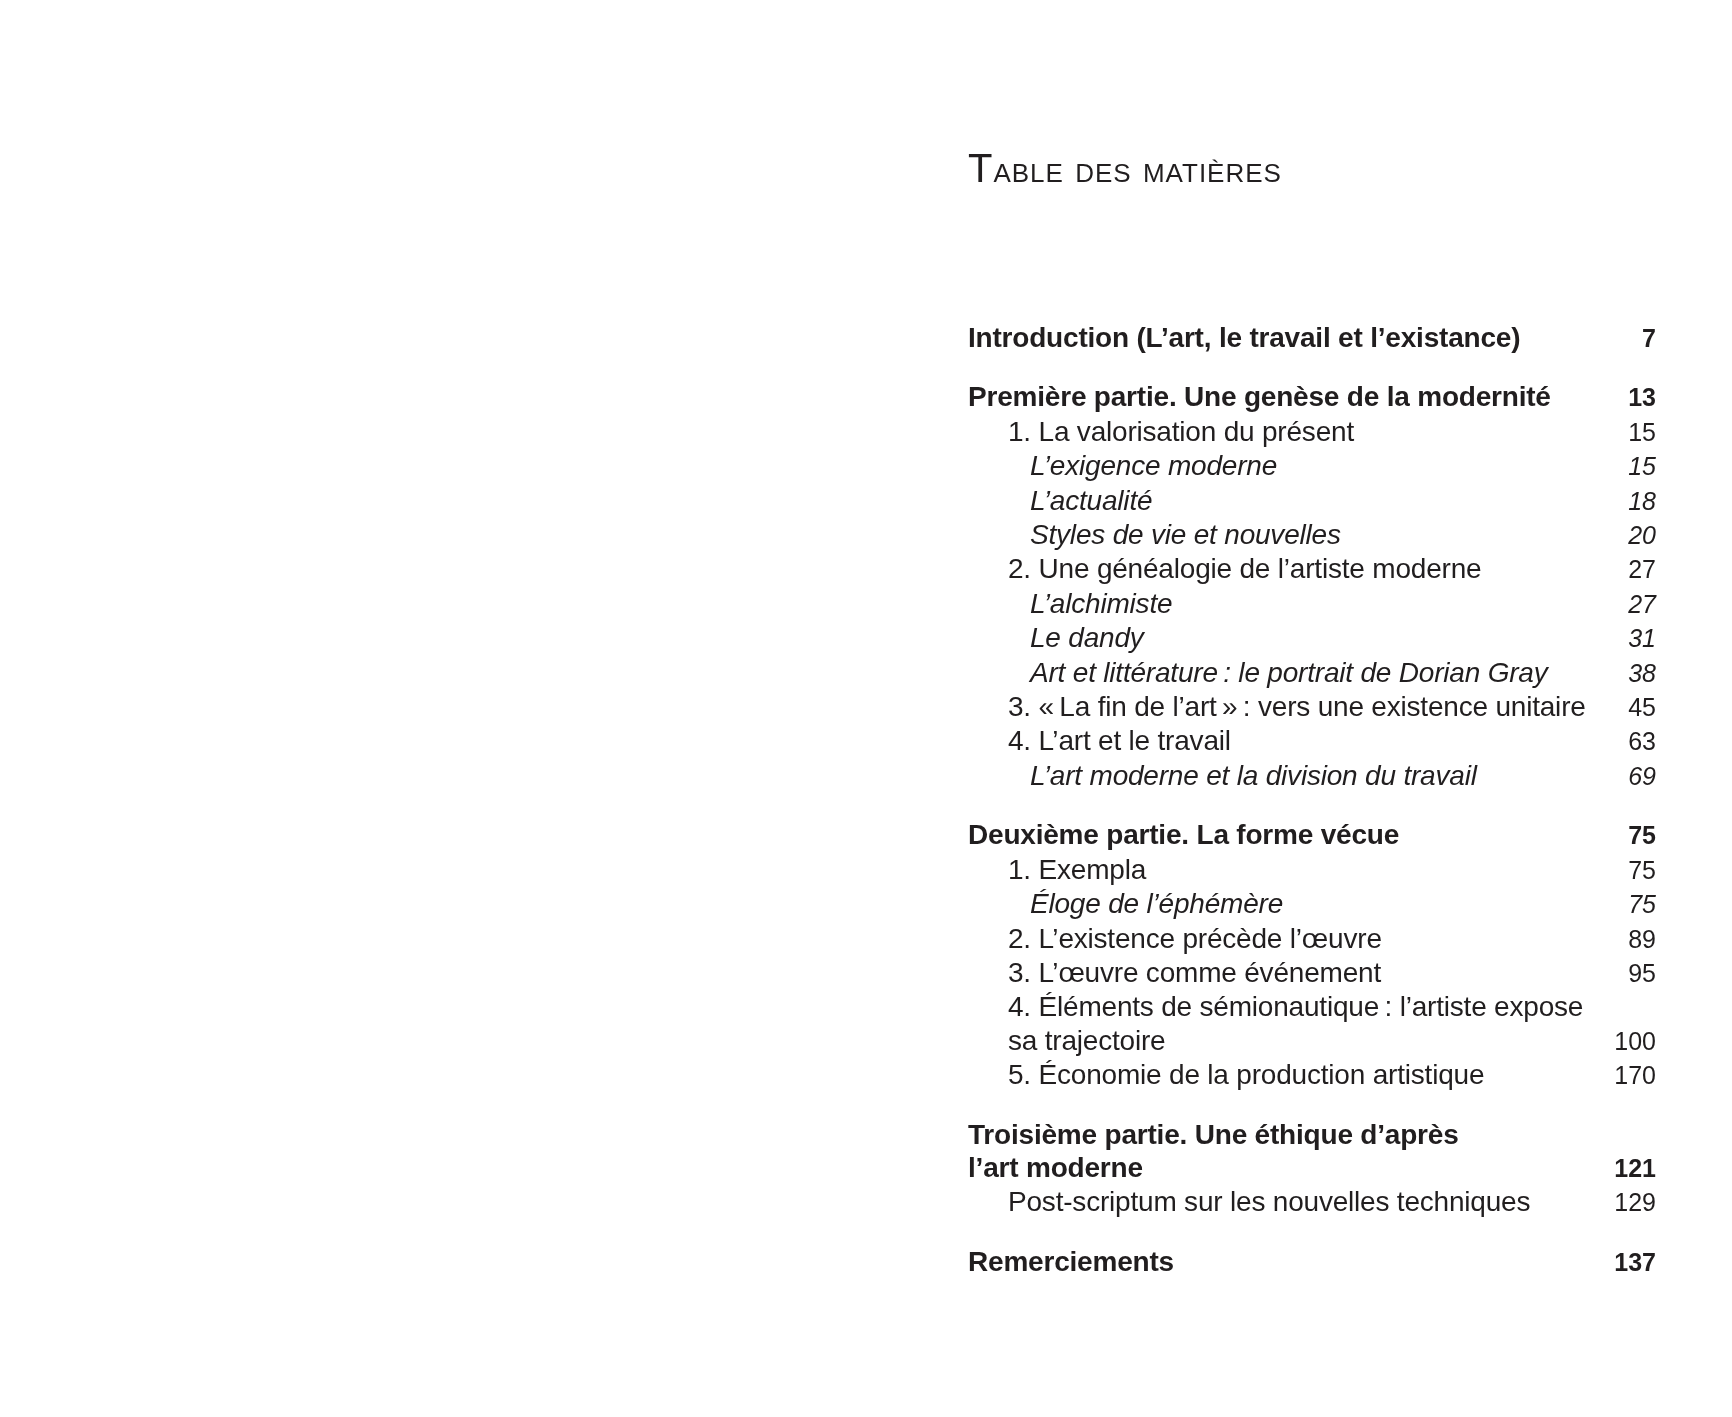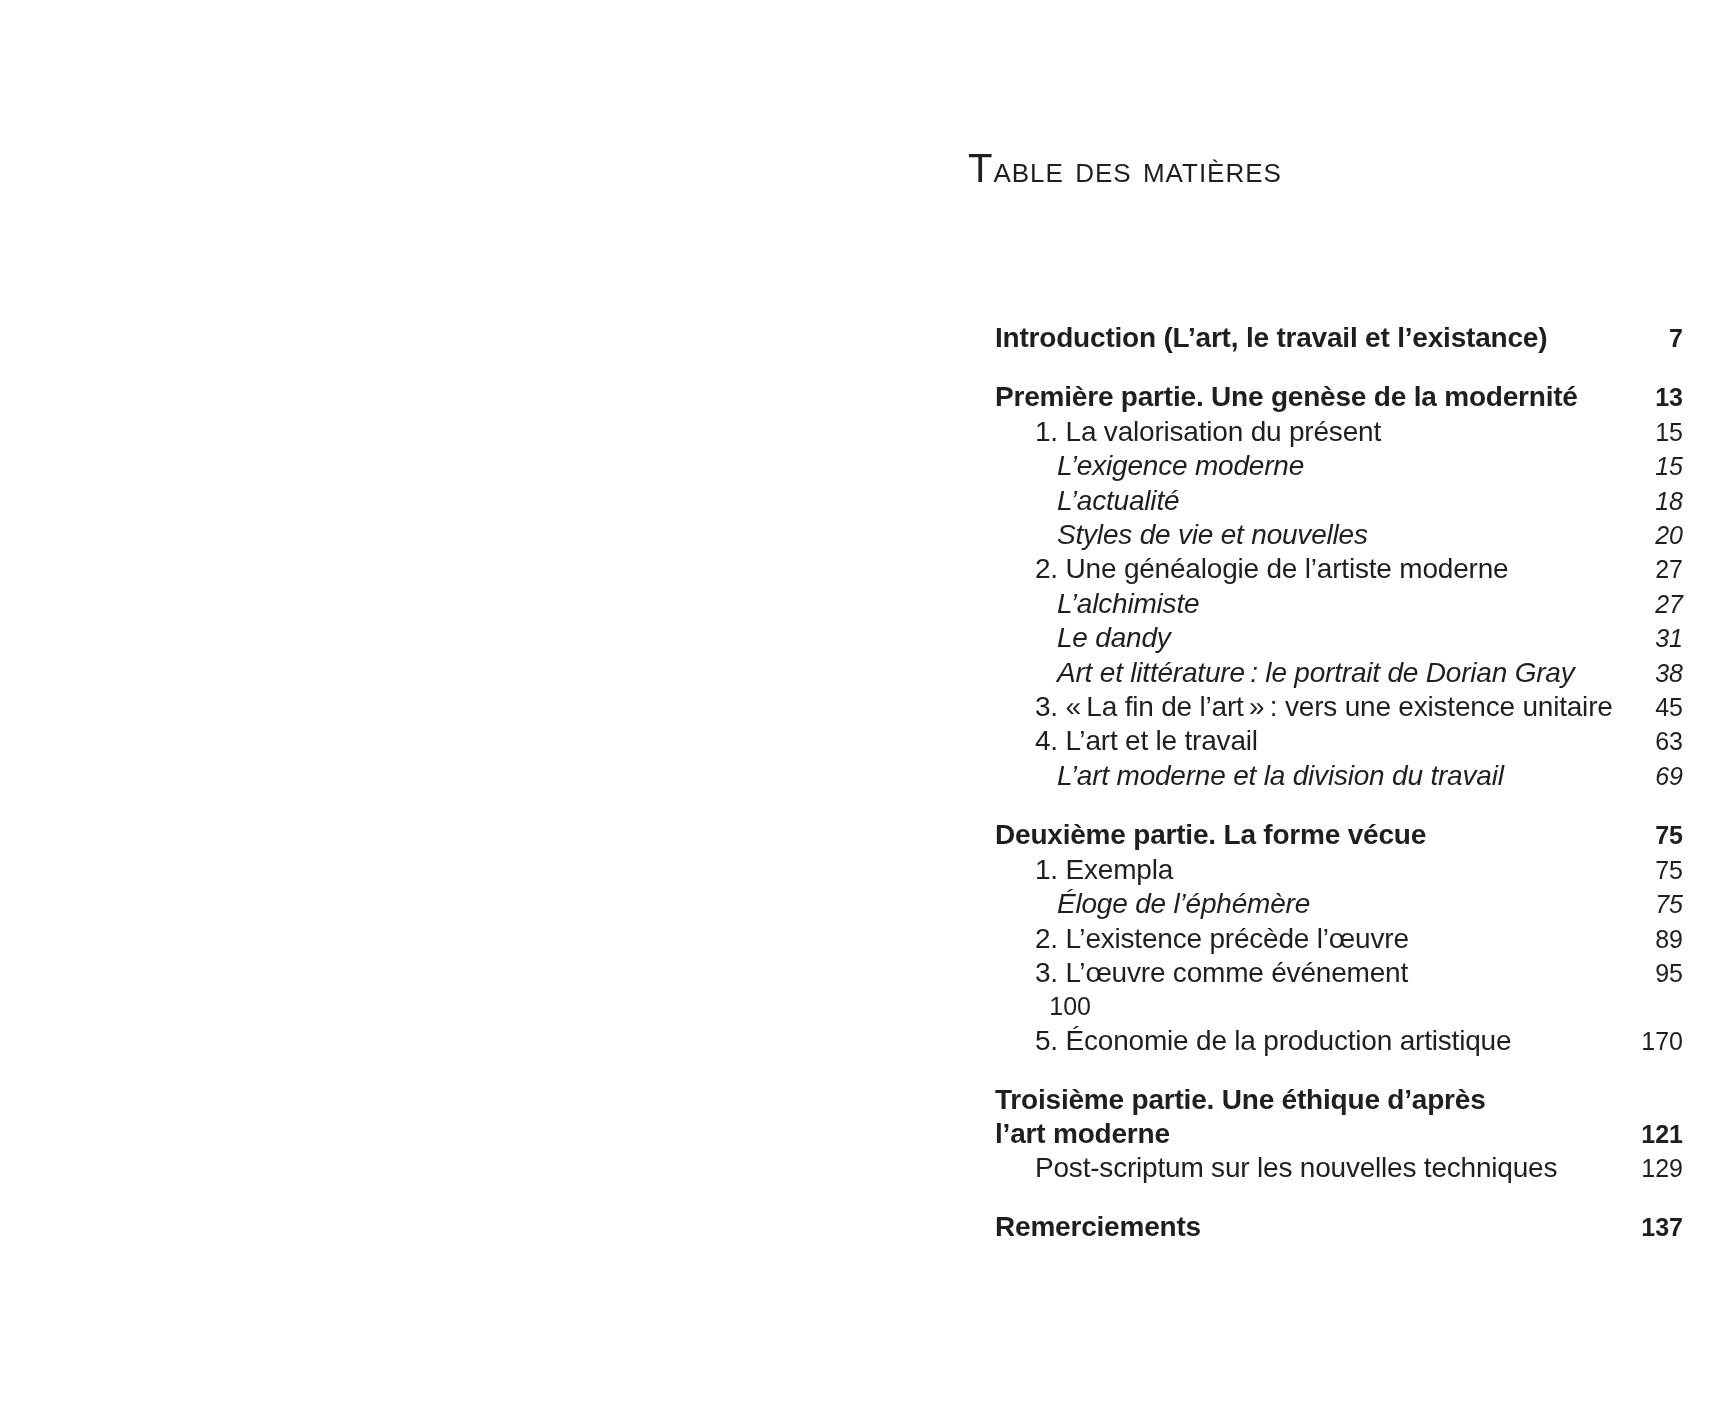--- a/index.html
+++ b/index.html
@@ -29,21 +29,21 @@
     font-weight: 400;
     font-variant: small-caps;
     letter-spacing: 1px;
     white-space: nowrap;
   }
   .title::first-letter {
     font-size: 40px;
   }
   .toc {
     position: absolute;
-    left: 995px;
+    left: 968px;
     top: 321px;
     width: 688px;
   }
   .toc-row {
     display: flex;
     align-items: baseline;
     font-size: 28px;
     line-height: 33.4px;
     letter-spacing: -0.2px;
   }
@@ -142,20 +142,25 @@
   </div>
       <div class="toc-row level-1 regular">
     <span class="toc-label">2. L’existence précède l’œuvre</span>
     <span class="toc-page">89</span>
   </div>
       <div class="toc-row level-1 regular">
     <span class="toc-label">3. L’œuvre comme événement</span>
     <span class="toc-page">95</span>
   </div>
       <div class="toc-row level-1 regular">
+    <span class="toc-label">4. Éléments de sémionautique : l’artiste expose</span>
+    <span class="toc-page"></span>
+  </div>
+      <div class="toc-row level-1 regular">
+    <span class="toc-label">sa trajectoire</span>
     <span class="toc-page">100</span>
   </div>
       <div class="toc-row level-1 regular">
     <span class="toc-label">5. Économie de la production artistique</span>
     <span class="toc-page">170</span>
   </div>
       <div class="toc-row level-0 bold gap">
     <span class="toc-label">Troisième partie. Une éthique d’après</span>
     <span class="toc-page"></span>
   </div>

